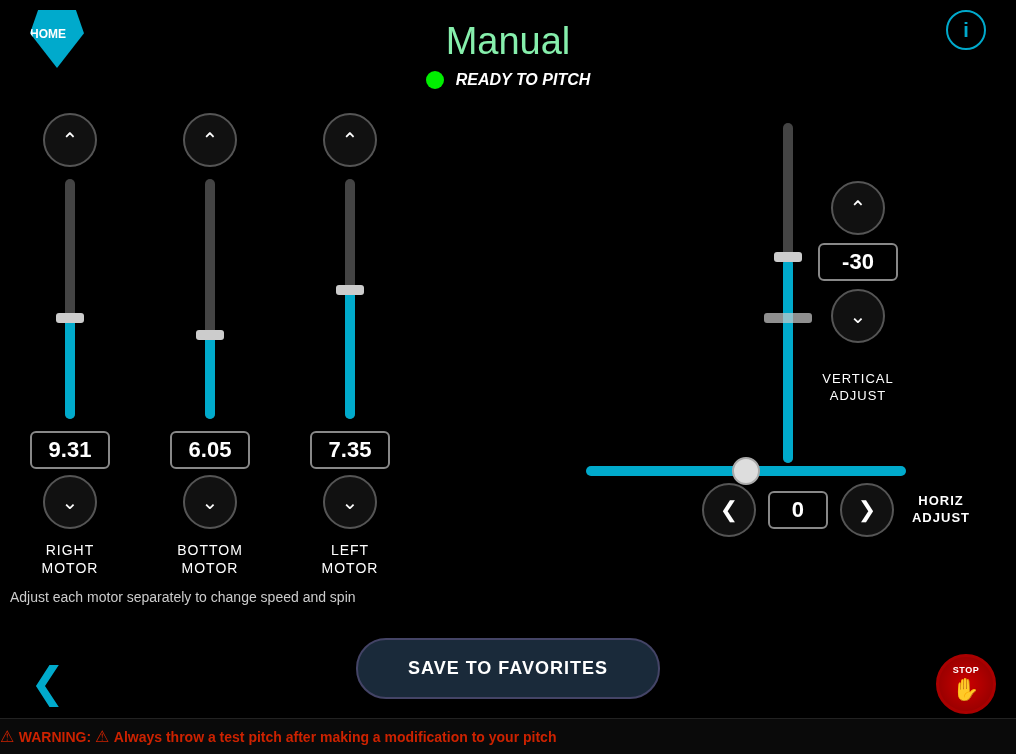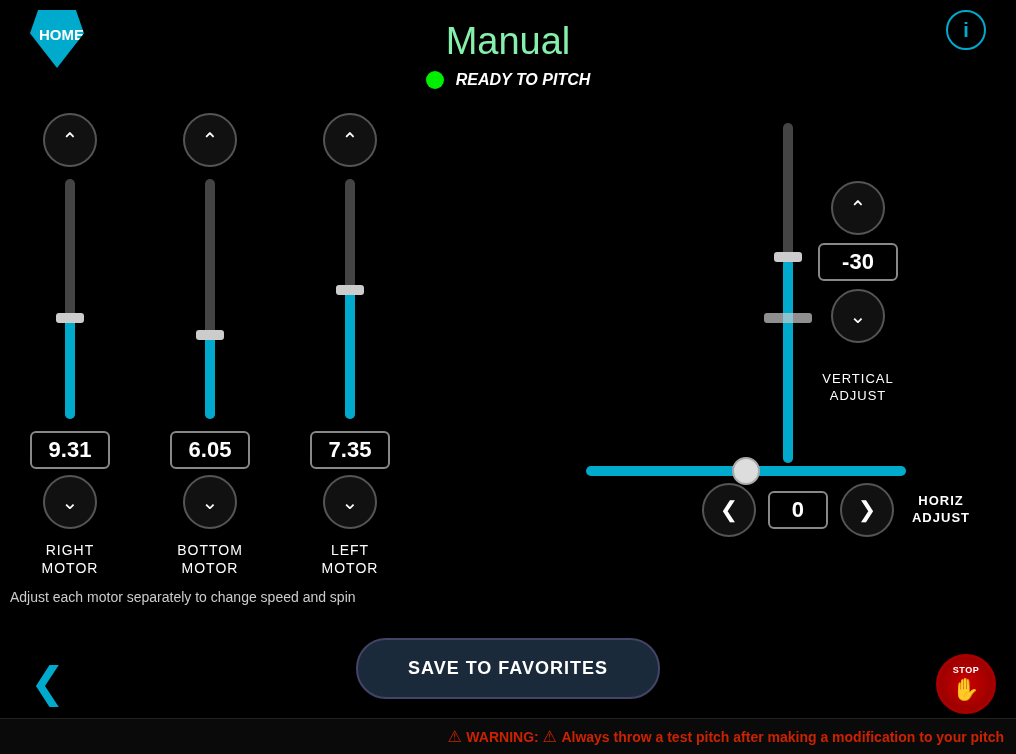--- a/index.html
+++ b/index.html
@@ -33,22 +33,22 @@
       top: 10px;
       background: #00aacc;
       color: #fff;
       border: none;
       cursor: pointer;
       clip-path: polygon(15% 0%, 85% 0%, 100% 40%, 50% 100%, 0% 40%);
       width: 54px;
       height: 58px;
       display: flex;
       align-items: center;
-      justify-content: flex-end;
-      font-size: 15px;
+      justify-content: flex-start;
+      font-size: 12px;
       font-weight: bold;
       padding-bottom: 10px;
     }
     .info-btn {
       position: absolute;
       right: 30px;
       top: 10px;
       width: 40px;
       height: 40px;
       border-radius: 50%;
@@ -287,22 +287,22 @@
       font-size: 22px;
     }
 
     
     .warning-bar {
       position: absolute;
       bottom: 0;
       left: 0;
       right: 0;
       background: #0a0a0a;
-      padding: 8px 12px;
-      text-align: right;
+      padding: 8px 0;
+      text-align: left;
       border-top: 1px solid #222;
     }
     .warning-text {
       color: #cc2200;
       font-size: 14px;
       font-weight: bold;
     }
     .warning-icon {
       color: #cc2200;
       font-size: 16px;

